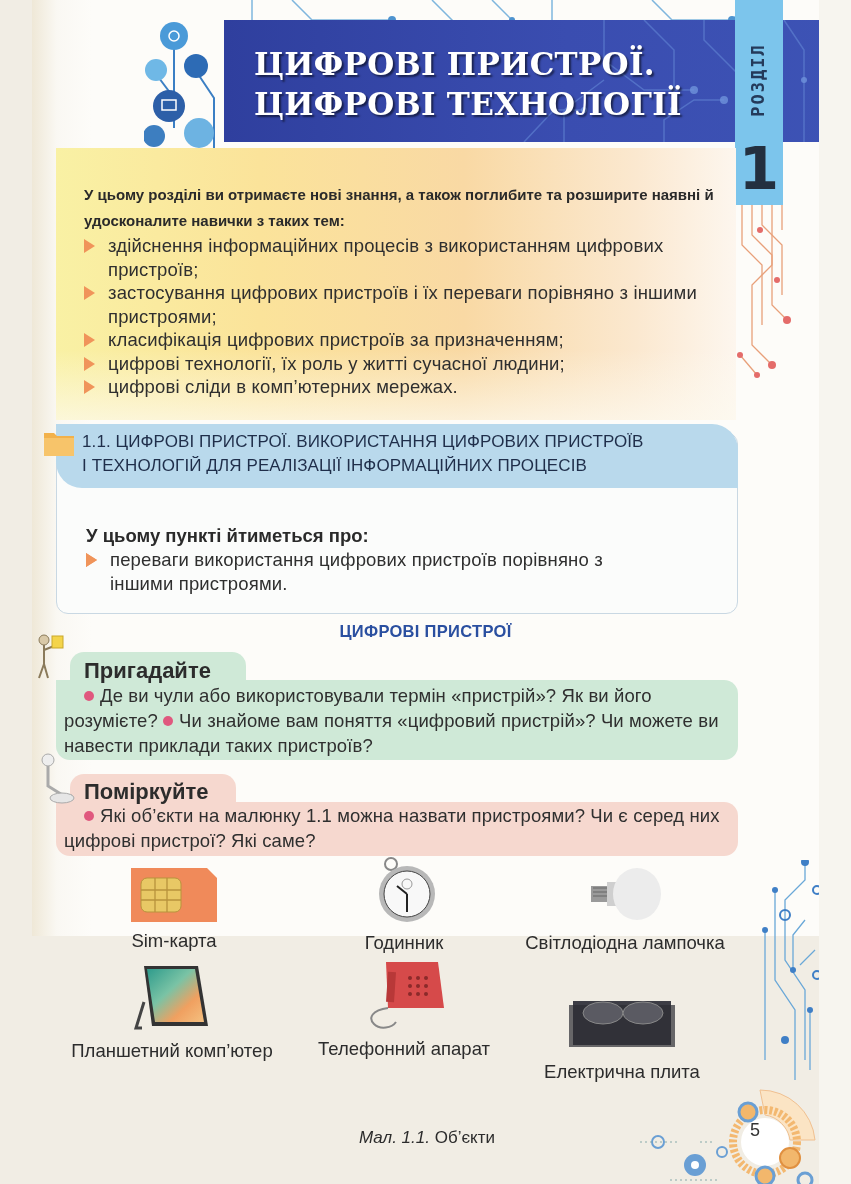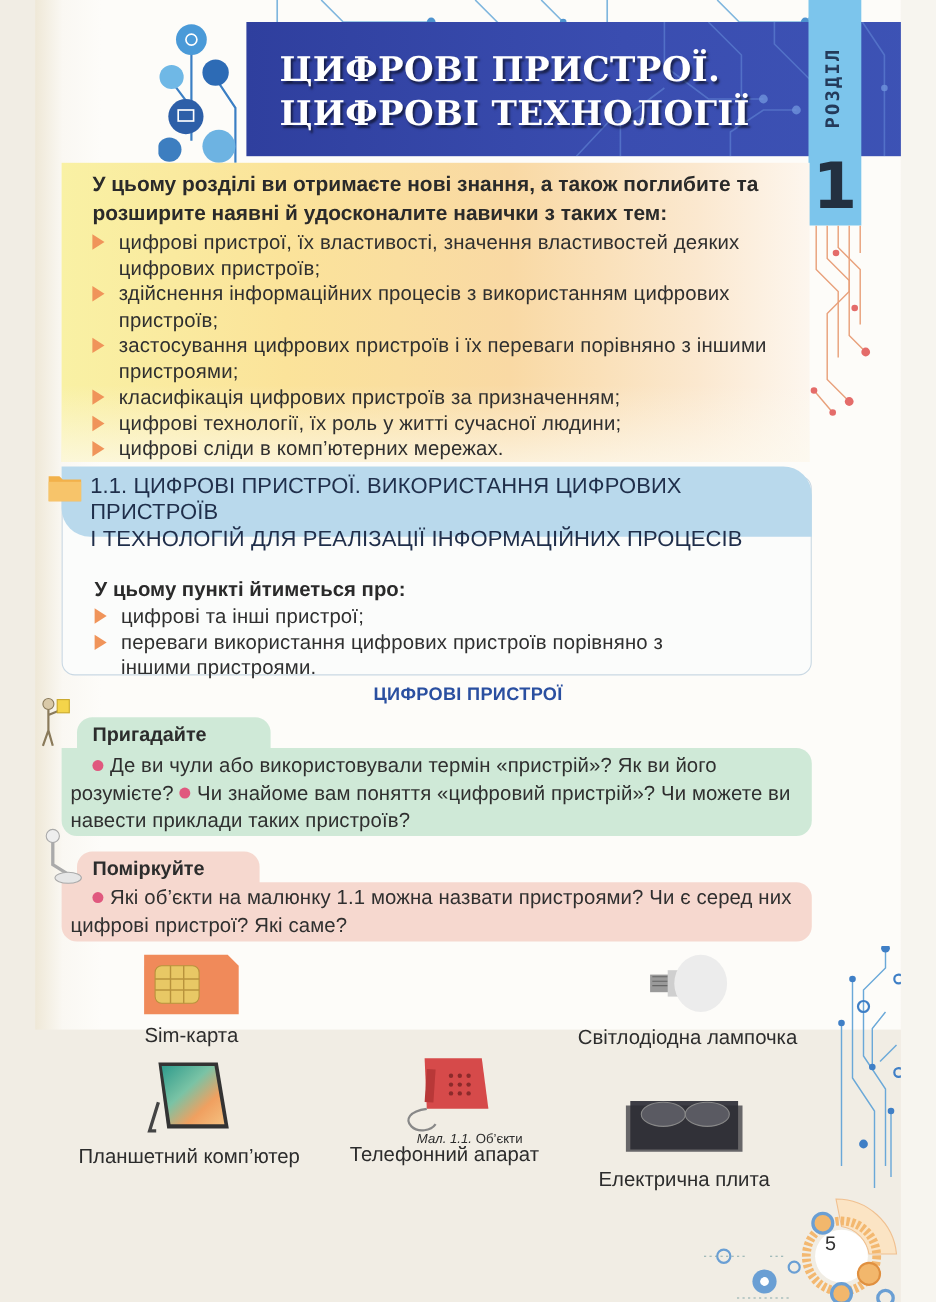--- a/index.html
+++ b/index.html
@@ -62,21 +62,21 @@
   .intro-box {
     position: absolute; left: 56px; top: 148px; width: 680px; height: 272px;
     background: linear-gradient(90deg, #f9f1a4 0%, #fbe39a 30%, #f9d9a4 60%, #fbe8cf 85%, #fdf6ee 100%);
   }
   .intro-box::after {
     content:""; position:absolute; left:0; right:0; bottom:0; height:70px;
     background: linear-gradient(180deg, rgba(255,255,255,0) 0%, rgba(253,250,240,0.7) 100%);
   }
   .intro-content { position: absolute; left: 28px; top: 8px; width: 640px; z-index: 2; }
   .intro-lead {
-    font-weight: bold; font-size: 19px; line-height: 26px; color: #2a2a2a;
+    font-weight: bold; font-size: 15px; line-height: 26px; color: #2a2a2a; margin-top: 26px;
   }
   .bullet-list { list-style: none; }
   .bullet-list li {
     position: relative; padding-left: 24px; font-size: 18.5px; line-height: 23.5px; color: #2f2f2f;
     letter-spacing: 0.15px;
   }
   .bullet {
     position: absolute; left: 0; top: 5px; width: 0; height: 0;
     border-top: 7px solid transparent; border-bottom: 7px solid transparent;
     border-left: 11px solid #f0945a;
@@ -89,21 +89,21 @@
   }
   .section-header {
     position: absolute; left: 56px; top: 424px; width: 682px; height: 64px;
     background: #b9d9ec; border-radius: 0 26px 0 26px;
   }
   .folder-icon {
     position: absolute; left: 44px; top: 430px; width: 30px; height: 26px;
   }
   .section-title {
     position: absolute; left: 82px; top: 430px; width: 640px;
-    font-size: 20px; line-height: 24px; color: #1f2e4a; letter-spacing: 0.1px;
+    font-size: 17px; line-height: 24px; color: #1f2e4a; letter-spacing: 0.1px;
   }
   .section-content { position: absolute; left: 82px; top: 494px; width: 640px; }
   .section-lead { font-weight: bold; font-size: 18.5px; line-height: 24px; color: #2a2a2a; }
 
   .subheading {
     position: absolute; left: 0; top: 622px; width: 787px; text-align: center;
     font-weight: bold; font-size: 16.5px; color: #2a4fa0; letter-spacing: 0.3px;
   }
 
   
@@ -117,34 +117,34 @@
   }
   .think-box {
     position: absolute; left: 56px; top: 802px; width: 682px; height: 54px;
     background: #f6d8cf; border-radius: 0 14px 14px 14px;
   }
   .think-tab {
     position: absolute; left: 70px; top: 774px; width: 166px; height: 36px;
     background: #f6d8cf; border-radius: 14px 14px 0 0;
   }
   .box-heading {
-    position: absolute; font-weight: bold; font-size: 18px; color: #2c2c2c;
+    position: absolute; font-weight: bold; font-size: 22px; color: #2c2c2c;
   }
   .box-text {
     position: absolute; left: 64px; width: 670px; font-size: 18.5px; line-height: 25px; color: #2f2f2f;
     text-indent: 20px; letter-spacing: 0.1px;
   }
   .dot { display: inline-block; width: 10px; height: 10px; border-radius: 50%; background: #e0587e; margin-right: 6px; vertical-align: 1px; text-indent: 0; }
   .figure-icon { position: absolute; }
 
   
   .fig-item { position: absolute; text-align: center; }
   .fig-caption { font-size: 18.5px; color: #2c2c2c; white-space: nowrap; }
   .fig-title {
-    position: absolute; left: 0; top: 1028px; width: 790px; text-align: center; font-size: 12px; color: #2c2c2c;
+    position: absolute; left: 0; top: 1128px; width: 790px; text-align: center; font-size: 17px; color: #2c2c2c;
   }
   .fig-title .ital { font-style: italic; }
 
   .page-number {
     position: absolute; left: 744px; top: 1120px; width: 22px; text-align: center;
     font-size: 18px; color: #333;
   }
 </style>
 </head>
 <body>
@@ -237,21 +237,20 @@
       <circle cx="25" cy="170" r="3"></circle>
         <circle cx="8" cy="150" r="3"></circle>
         <circle cx="45" cy="75" r="3"></circle>
     </g>
   </svg>
 
   <div class="intro-box" style="left:24px;">
     <div class="intro-content">
       <div class="intro-lead">У цьому розділі ви отримаєте нові знання, а також поглибите та розширите наявні й удосконалите навички з таких тем:</div>
       <ul class="bullet-list">
-        <li><span class="bullet"></span><span>цифрові пристрої, їх властивості, значення властивостей деяких цифрових пристроїв;</span></li>
         <li><span class="bullet"></span><span>здійснення інформаційних процесів з використанням цифрових пристроїв;</span></li>
         <li><span class="bullet"></span><span>застосування цифрових пристроїв і їх переваги порівняно з іншими пристроями;</span></li>
         <li><span class="bullet"></span><span>класифікація цифрових пристроїв за призначенням;</span></li>
         <li><span class="bullet"></span><span>цифрові технології, їх роль у житті сучасної людини;</span></li>
         <li><span class="bullet"></span><span>цифрові сліди в комп’ютерних мережах.</span></li>
       </ul>
     </div>
   </div>
 
   <div class="section-box" style="left:24px;"></div>
@@ -260,21 +259,21 @@
     <path d="M0 3 H10 L13 6 H30 V26 H0 Z" fill="#f2b14a"></path>
     <rect x="0" y="8" width="30" height="18" fill="#f7c46a"></rect>
   </svg>
   <div class="section-title" style="left:50px;">
     <div>1.1. ЦИФРОВІ ПРИСТРОЇ. ВИКОРИСТАННЯ ЦИФРОВИХ ПРИСТРОЇВ</div>
     <div>І ТЕХНОЛОГІЙ ДЛЯ РЕАЛІЗАЦІЇ ІНФОРМАЦІЙНИХ ПРОЦЕСІВ</div>
   </div>
   <div class="section-content" style="left:54px;margin-top:30px;">
     <div class="section-lead">У цьому пункті йтиметься про:</div>
     <ul class="bullet-list">
-      <li><span class="bullet"></span><span>цифрові та інші пристрої;</span></li>
+      <li><span class="bullet"></span></li>
       <li style="width:560px;"><span class="bullet"></span><span>переваги використання цифрових пристроїв порівняно з іншими пристроями.</span></li>
     </ul>
   </div>
 
   <div class="subheading">ЦИФРОВІ ПРИСТРОЇ</div>
 
   <div class="remember-tab" style="left:38px;"></div>
   <div class="remember-box" style="left:24px;"></div>
   <svg class="figure-icon" style="left:2px;top:632px;width:30px;height:48px;" viewBox="0 0 30 48">
     <circle cx="10" cy="8" r="5" fill="#d9c9a8" stroke="#8a7a5a"></circle>
@@ -299,20 +298,30 @@
     <span class="dot"></span><span>Які об’єкти на малюнку 1.1 можна назвати пристроями? Чи є серед них цифрові пристрої? Які саме?</span>
   </div>
 
   <div class="fig-item" style="left:62px;top:866px;width:160px;">
     <svg width="90" height="58" style="display:block;margin:0 auto 0;" viewBox="0 0 90 58">
       <path d="M2 2 H78 L88 12 V56 H2 Z" fill="#f08a5a"></path>
       <rect x="12" y="12" width="40" height="34" rx="6" fill="#e8c865" stroke="#b8933c"></rect>
       <path d="M12 24 H52 M12 34 H52 M26 12 V46 M38 12 V46" stroke="#b8933c" stroke-width="1.3"></path>
     </svg>
     <div class="fig-caption" style="margin-top:6px;">Sim-карта</div>
+  </div>
+  <div class="fig-item" style="left:292px;top:856px;width:160px;">
+    <svg width="70" height="68" style="display:block;margin:0 auto 0;" viewBox="0 0 70 68">
+      <circle cx="22" cy="8" r="6" fill="none" stroke="#888" stroke-width="2"></circle>
+      <circle cx="38" cy="38" r="28" fill="#b8b8b8"></circle>
+      <circle cx="38" cy="38" r="23" fill="#f8f8f8" stroke="#444" stroke-width="1"></circle>
+      <path d="M38 38 L28 30 M38 38 V56" stroke="#222" stroke-width="2"></path>
+      <circle cx="38" cy="28" r="5" fill="none" stroke="#999"></circle>
+    </svg>
+    <div class="fig-caption" style="margin-top:8px;">Годинник</div>
   </div>
   <div class="fig-item" style="left:478px;top:866px;width:230px;">
     <svg width="80" height="58" style="display:block;margin:0 auto 0;" viewBox="0 0 80 58">
       <rect x="6" y="20" width="18" height="16" fill="#9a9a9a"></rect>
       <path d="M8 22 H22 M8 26 H22 M8 30 H22" stroke="#666"></path>
       <rect x="22" y="16" width="12" height="24" fill="#cfcfcf"></rect>
       <ellipse cx="52" cy="28" rx="24" ry="26" fill="#ececec"></ellipse>
     </svg>
     <div class="fig-caption" style="margin-top:8px;">Світлодіодна лампочка</div>
   </div>

